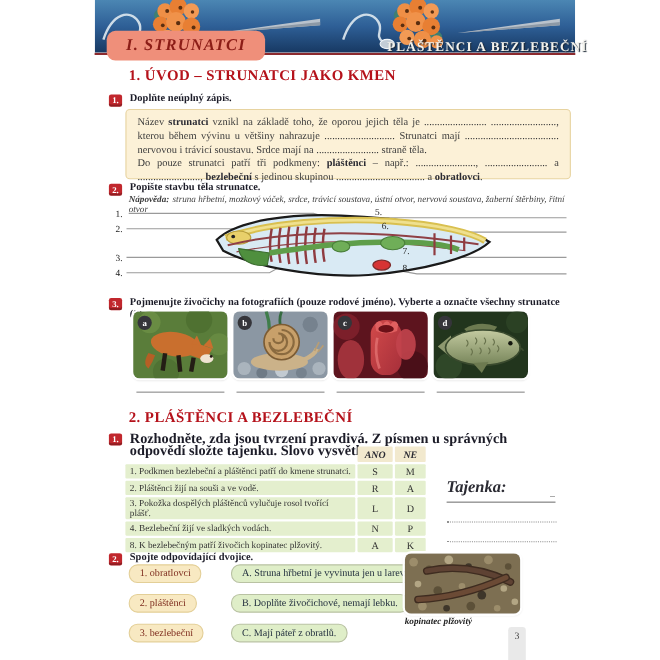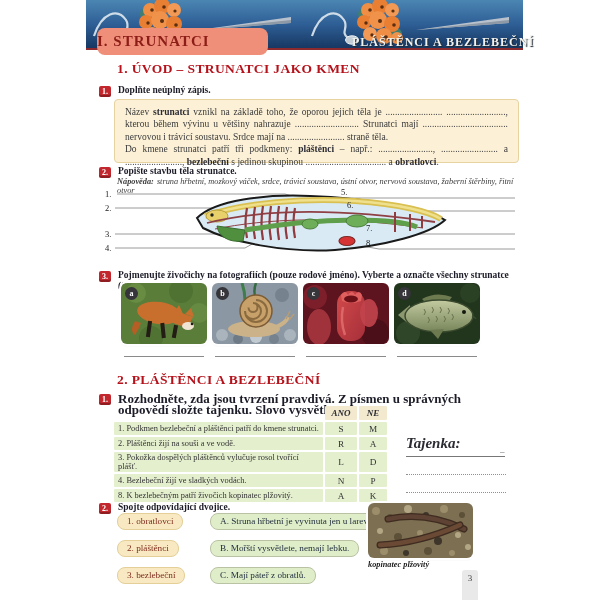--- a/index.html
+++ b/index.html
@@ -2,23 +2,23 @@
 <html><head>
 <meta charset="utf-8">
 <style>
   html,body{margin:0;padding:0;background:#fff;}
   .stage{position:relative;width:600px;height:600px;background:#ffffff;overflow:hidden;
          font-family:"Liberation Serif", serif;color:#333;}
   .abs{position:absolute;}
 
   
   .strip{left:86px;top:0;width:437px;height:48px;border-bottom:2px solid #8c2a2e;overflow:hidden;}
-  .title-badge{left:97px;top:28px;width:171px;height:27px;background:#ef8f7a;border-radius:8px;
-               display:flex;align-items:center;justify-content:flex-start;font-weight:bold;
-               font-size:15px;letter-spacing:1px;color:#8c1d17;}
+  .title-badge{left:97px;top:28px;width:144px;height:27px;background:#ef8f7a;border-radius:8px;
+               display:flex;align-items:center;justify-content:center;font-weight:bold;
+               font-size:15px;letter-spacing:1px;color:#8c1d17;font-style:italic;}
   .hdr-right{left:352px;top:35px;color:#f3f2ec;font-weight:bold;font-size:12px;letter-spacing:1px;
              text-shadow:1px 1px 1px #1c2733;}
 
   .sec-heading{color:#b5121b;font-weight:bold;font-size:13.5px;letter-spacing:.4px;}
 
   .ex-row{display:flex;align-items:flex-start;gap:7px;}
   .ex-num{min-width:12px;height:11px;margin-top:1px;background:#c1272d;color:#fff;font-size:8px;
           font-weight:bold;display:flex;align-items:center;justify-content:center;border-radius:2px;
           box-shadow:inset 0 -2px 0 rgba(0,0,0,.25);}
   .ex-text{font-weight:bold;font-size:9.5px;color:#1c1c28;line-height:11px;}
@@ -111,21 +111,21 @@
 
   <div class="abs sec-heading" style="left:117px;top:61px;">1. ÚVOD – STRUNATCI JAKO KMEN</div>
 
   <div class="abs ex-row" style="left:99px;top:85px;">
     <span class="ex-num">1.</span>
     <span class="ex-text">Doplňte neúplný zápis.</span>
   </div>
 
   <div class="abs cream-box">
     <p><span>Název </span><span class="bold">strunatci</span><span> vznikl na základě toho, že oporou jejich těla je ........................ ........................., kterou během vývinu u většiny nahrazuje ........................... Strunatci mají .................................... nervovou i trávicí soustavu. Srdce mají na ........................ straně těla.</span></p>
-    <p><span>Do kmene strunatci patří tři podkmeny: </span><span class="bold">pláštěnci</span><span> – např.: ......................., ........................ a ........................, </span><span class="bold">bezlebeční</span><span> s jedinou skupinou .................................. a </span><span class="bold">obratlovci</span><span>.</span></p>
+    <p><span>Do pouze strunatci patří tři podkmeny: </span><span class="bold">pláštěnci</span><span> – např.: ......................., ........................ a ........................, </span><span class="bold">bezlebeční</span><span> s jedinou skupinou .................................. a </span><span class="bold">obratlovci</span><span>.</span></p>
   </div>
 
   <div class="abs ex-row" style="left:99px;top:166px;">
     <span class="ex-num">2.</span>
     <span class="ex-text">Popište stavbu těla strunatce.</span>
   </div>
   <div class="abs hint" style="left:117px;top:177px;width:400px;">
     <span class="hl">Nápověda:</span><span>struna hřbetní, mozkový váček, srdce, trávicí soustava, ústní otvor, nervová soustava, žaberní štěrbiny, řitní otvor</span>
   </div>
 
@@ -317,21 +317,21 @@
     <span class="ex-text">Spojte odpovídající dvojice.</span>
   </div>
 
   <div class="abs pill-col" style="left:117px;top:513px;">
     <div class="pill pill-tan">1. obratlovci</div>
     <div class="pill pill-tan">2. pláštěnci</div>
     <div class="pill pill-tan">3. bezlebeční</div>
   </div>
   <div class="abs pill-col" style="left:210px;top:513px;">
     <div class="pill pill-green">A. Struna hřbetní je vyvinuta jen u larev.</div>
-    <div class="pill pill-green">B. Mořští vysvětlete, nemají lebku.</div>
+    <div class="pill pill-green">B. Doplňte živočichové, nemají lebku.</div>
     <div class="pill pill-green">C. Mají páteř z obratlů.</div>
   </div>
 
   <div class="abs photo" style="left:368px;top:503px;width:105px;height:55px;">
     <svg width="105" height="55" viewBox="0 0 105 55">
       <rect width="105" height="55" fill="#7d6f52"></rect>
       <circle cx="8" cy="8" r="4" fill="#9c8d6b"></circle>
         <circle cx="22" cy="14" r="3" fill="#5c5038"></circle>
       <circle cx="40" cy="6" r="4" fill="#b3a684"></circle>
         <circle cx="58" cy="12" r="3" fill="#3e362a"></circle>

